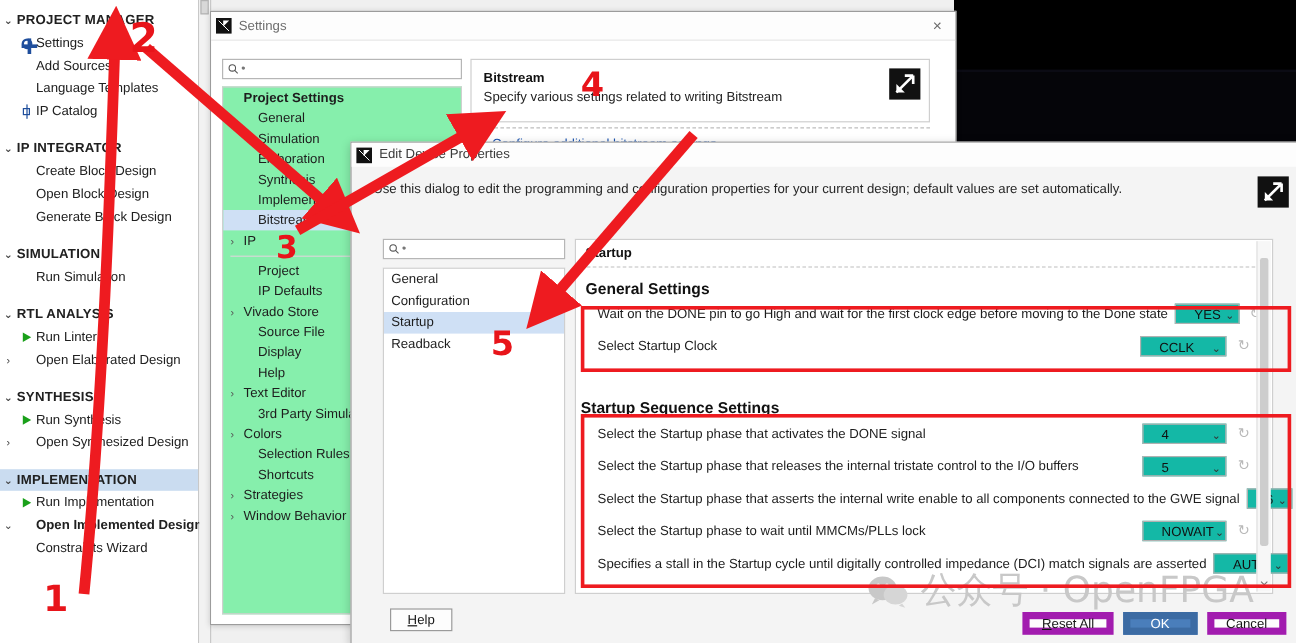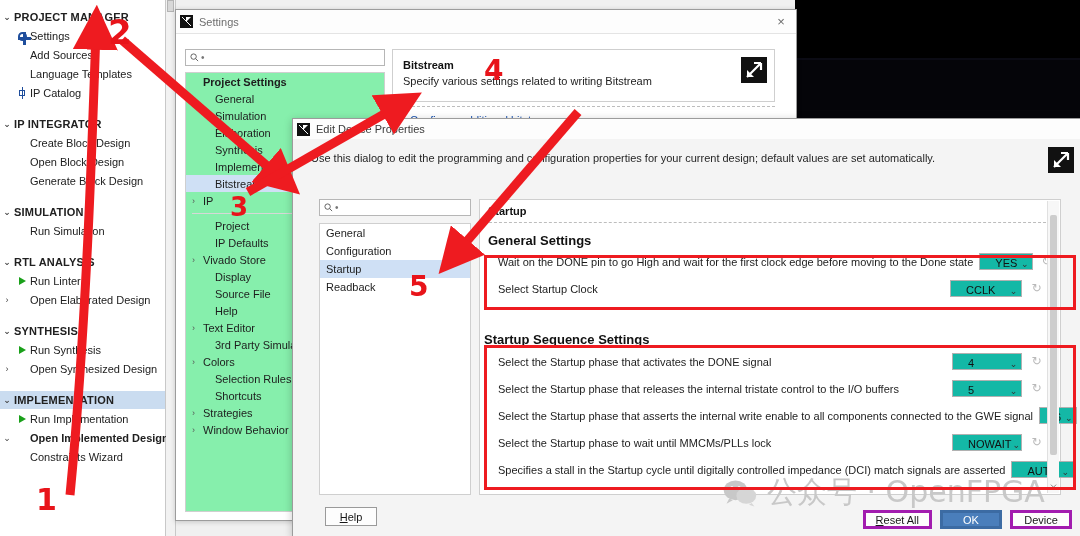--- a/index.html
+++ b/index.html
@@ -86,21 +86,21 @@
   .prop-label{font-size:11px;color:#1d1d1d;}
   .combo{width:70px;height:17px;border:1px solid #b1b1b1;background:#14b8a6;box-sizing:border-box;display:flex;align-items:flex-end;padding-left:15px;font-size:11px;color:#111;position:relative;}
   .combo .cv{flex:1;}
   .combo .carrow{width:15px;text-align:center;font-size:9px;color:#333;}
   .reset-ico{width:13px;height:13px;margin-left:8px;color:#b9b9b9;font-size:12px;line-height:12px;text-align:center;}
   .sbar{position:absolute;right:1px;top:1px;width:11px;bottom:1px;background:#f7f7f7;border-left:1px solid #e0e0e0;}
   .sbar .ar{height:12px;text-align:center;font-size:8px;color:#767676;line-height:12px;}
   .sbar .th{position:absolute;left:2px;top:14px;width:7px;height:240px;background:#cdcdcd;border-radius:2px;}
 
   .edp-btns{position:absolute;right:9px;bottom:8px;display:flex;gap:8px;}
-  .btn{height:19px;min-width:62px;padding:0 10px;font-size:11px;background:#fdfdfd;border:3px solid #a21caf;
+  .btn{height:19px;min-width:62px;padding:0 10px;font-size:11px;background:#fdfdfd;border:6px solid #a21caf;
        display:flex;align-items:center;justify-content:center;color:#161616;box-sizing:border-box;cursor:default;}
   .btn.primary{background:#4a7ebb;border-color:#3c6ba3;color:#fff;}
   .btn u{text-decoration:underline;}
   .help-btn{position:absolute;left:325px;top:507px;width:52px;height:19px;background:#fdfdfd;border:1px solid #9a9a9a;
        display:flex;align-items:center;justify-content:center;font-size:11px;color:#161616;box-sizing:border-box;z-index:40;}
 
   
   .anno{position:absolute;z-index:60;pointer-events:none;}
   .num{position:absolute;z-index:61;color:#e8141a;font-weight:bold;font-family:"DejaVu Sans",sans-serif;}
   .redbox{position:absolute;z-index:59;border:3px solid #ee1b20;box-sizing:border-box;}
@@ -308,25 +308,25 @@
           <div class="tr-row" style="padding-left: 18px;">
             <span class="tchev" style="width: 0px;"></span>
             <span class="tlabel">IP Defaults</span>
           </div>
           <div class="tr-row" style="padding-left: 6px;">
             <span class="tchev">›</span>
             <span class="tlabel">Vivado Store</span>
           </div>
           <div class="tr-row" style="padding-left: 18px;">
             <span class="tchev" style="width: 0px;"></span>
+            <span class="tlabel">Source File</span>
+          </div>
+          <div class="tr-row" style="padding-left: 18px;">
+            <span class="tchev" style="width: 0px;"></span>
             <span class="tlabel">Display</span>
-          </div>
-          <div class="tr-row" style="padding-left: 18px;">
-            <span class="tchev" style="width: 0px;"></span>
-            <span class="tlabel">Source File</span>
           </div>
           <div class="tr-row" style="padding-left: 18px;">
             <span class="tchev" style="width: 0px;"></span>
             <span class="tlabel">Help</span>
           </div>
           <div class="tr-row" style="padding-left: 6px;">
             <span class="tchev">›</span>
             <span class="tlabel">Text Editor</span>
           </div>
           <div class="tr-row" style="padding-left: 18px;">
@@ -501,21 +501,21 @@
             </svg>
         </div>
       </div>
     </div>
 
     <div class="edp-btns">
       <div class="btn">
           <span><u>R</u>eset All</span>
         </div>
       <div class="btn primary">OK</div>
-      <div class="btn">Device</div>
+      <div class="btn">Cancel</div>
     </div>
   </div>
 
   <div class="wm" style="left:722px;top:472px;align-items:center;">
     <span class="wx">
       <svg viewBox="0 0 40 32" width="36" height="30">
         <ellipse cx="15" cy="13" rx="13" ry="11" fill="#c8c8c8"></ellipse>
         <path d="M8 22 L5 28 L12 24 Z" fill="#c8c8c8"></path>
         <ellipse cx="27" cy="19" rx="11" ry="9" fill="#d6d6d6"></ellipse>
         <path d="M33 27 L36 31 L30 29 Z" fill="#d6d6d6"></path>

